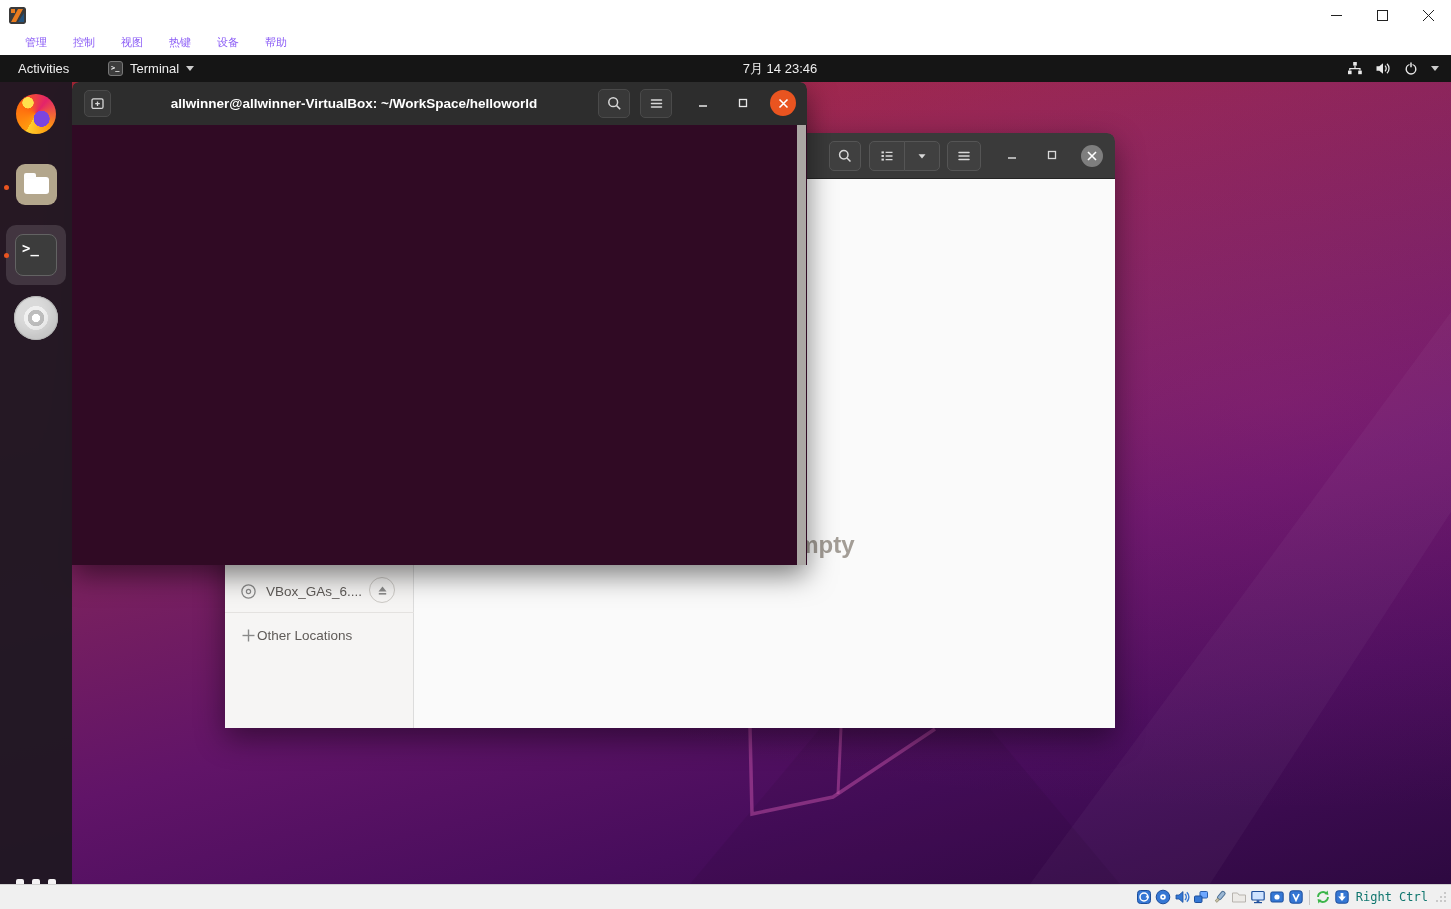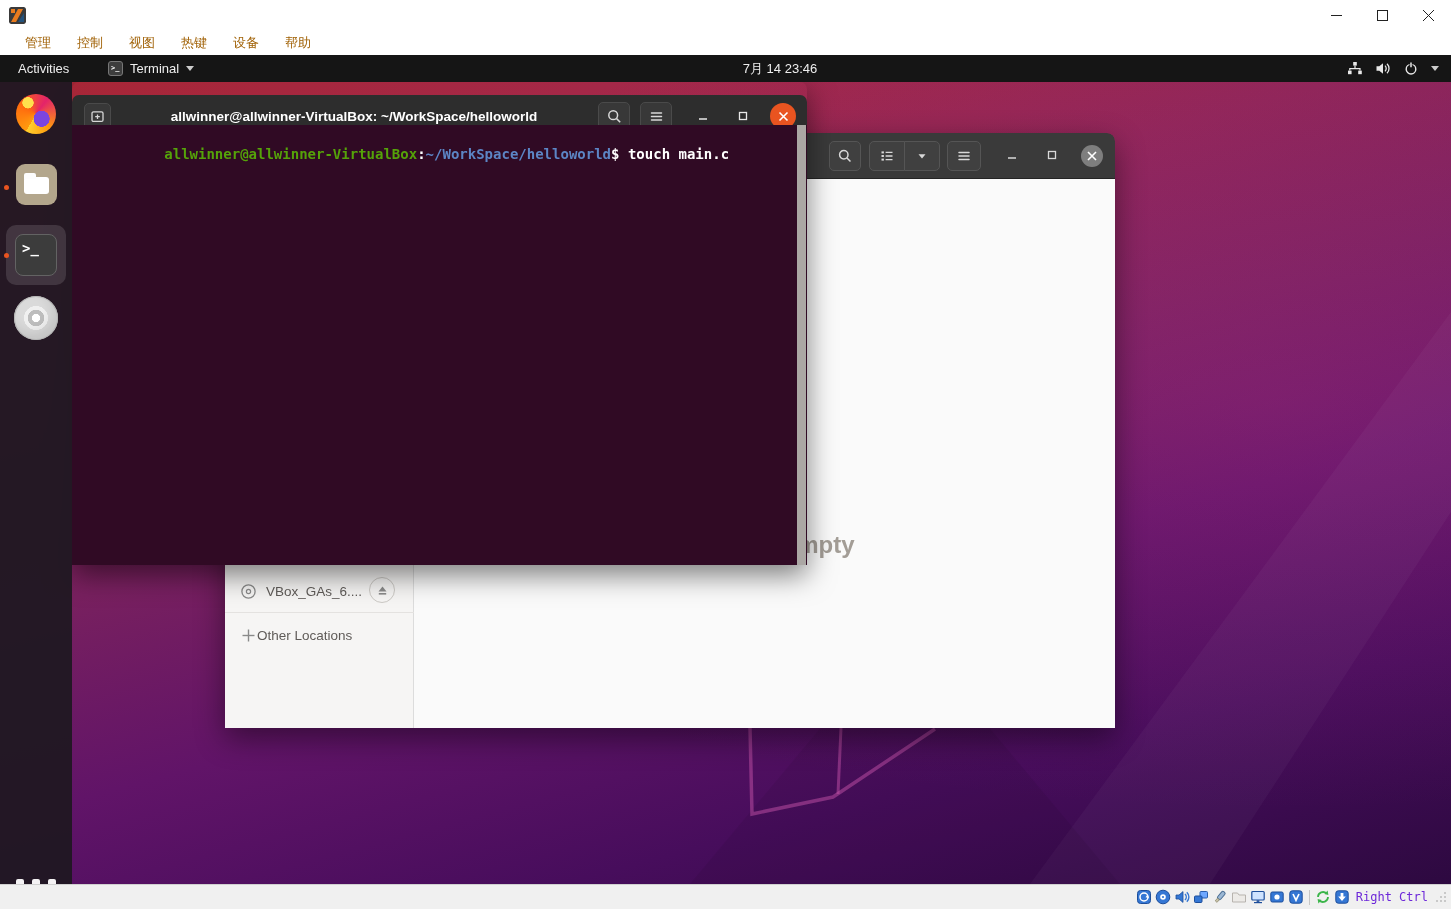--- a/index.html
+++ b/index.html
@@ -9,21 +9,21 @@
 
   
   .vb-titlebar { position:absolute; left:0; top:0; width:1451px; height:30px; background:#fff;
                  display:flex; align-items:center; }
   .vb-logo { width:17px; height:17px; margin-left:9px; border-radius:2px; overflow:hidden; flex:0 0 auto; }
   .vb-title { margin-left:8px; font-size:12.5px; color:#000; }
   .vb-controls { position:absolute; right:0; top:0; height:30px; display:flex; }
   .vb-ctl { width:46px; height:30px; display:flex; align-items:center; justify-content:center; }
   .vb-menubar { position:absolute; left:0; top:30px; width:1451px; height:25px; background:#fff;
                 display:flex; align-items:center; padding-left:12px; }
-  .vb-menu-item { font-size:13px; color:#a16207; padding:0 13px; height:25px; line-height:25px; }
+  .vb-menu-item { font-size:11px; color:#8b5cf6; padding:0 13px; height:25px; line-height:25px; }
 
   
   .vm { position:absolute; left:0; top:55px; width:1451px; height:829px; overflow:hidden; background:#2a0838; }
 
   .topbar { position:absolute; left:0; top:0; width:1451px; height:27px; background:#151515; z-index:10;
             color:#eee; font-size:13px;padding-left:32px; }
   .activities { position:absolute; left:14px; top:0; height:27px; line-height:27px; padding:0 4px; }
   .appmenu { position:absolute; left:108px; top:0; height:27px; display:flex; align-items:center; gap:7px; }
   .appmenu-ic { width:15px; height:15px; background:#3d3d3d; border:1px solid #777; border-radius:3px;
                 color:#fff; font:bold 7px "DejaVu Sans Mono", monospace; line-height:12px; padding-left:2px; }
@@ -76,41 +76,41 @@
   .sb-row { position:absolute; left:0; width:189px; display:flex; align-items:center; color:#5f5b58; font-size:13.5px; }
   .sb-sep { position:absolute; left:0; top:433px; width:189px; height:1px; background:#e4e2e0; }
   .eject-btn { position:absolute; left:144px; top:398px; width:26px; height:26px; border-radius:50%;
                border:1px solid #ccc9c5; background:#f6f5f4; display:flex; align-items:center; justify-content:center; }
   .empty-label { position:absolute; left:189px; top:352px; width:701px; text-align:center;
                  font-size:24px; font-weight:bold; color:#a39d96; }
 
   
   .term-win { position:absolute; left:72px; top:27px; width:735px; height:483px; z-index:4;
               border-radius:7px 7px 0 0; box-shadow:0 10px 28px rgba(0,0,0,0.5); overflow:hidden; }
-  .tw-header { position:absolute; left:0; top:13px; width:735px; height:50px; background:#2d2d2d;
+  .tw-header { position:absolute; left:0; top:0; width:735px; height:50px; background:#2d2d2d;
                border-bottom:1px solid #1e1e1e; border-radius:7px 7px 0 0; }
   .tw-btn { position:absolute; background:#383838; border:1px solid #4a4a4a; border-radius:5px;
             display:flex; align-items:center; justify-content:center; }
   .tw-title { position:absolute; left:40px; top:0; width:484px; height:43px; line-height:43px;
               text-align:center; color:#fff; font-size:13.5px; font-weight:bold;
               white-space:nowrap; overflow:hidden; }
   .tw-close { position:absolute; left:698px; top:8px; width:26px; height:26px; border-radius:50%;
               background:#e95420; display:flex; align-items:center; justify-content:center; }
   .tw-body { position:absolute; left:0; top:43px; width:735px; height:440px; background:#300a24; }
   .tw-line { position:absolute; left:8px; top:5px; white-space:pre;
              font:bold 14px "DejaVu Sans Mono", monospace; color:#fff; }
   .tw-scroll { position:absolute; right:1px; top:0; width:9px; height:440px; background:#aba7a4; }
 
   
   .statusbar { position:absolute; left:0; top:884px; width:1451px; height:25px; background:#f0f0f0;
                border-top:1px solid #d0d0d0; display:flex; align-items:center; justify-content:flex-end;
                gap:3px; padding-right:4px; }
   .sic { width:16px; height:16px; flex:0 0 auto; }
   .st-sep { width:1px; height:15px; background:#c6c6c6; margin:0 2px; }
-  .hostkey { font:12px "DejaVu Sans Mono", monospace; color:#6d28d9; margin:0 4px 0 3px; white-space:nowrap; }
+  .hostkey { font:12px "DejaVu Sans Mono", monospace; color:#0f766e; margin:0 4px 0 3px; white-space:nowrap; }
 
   svg { display:block; }
 </style>
 </head>
 <body>
 
 <div class="screen">
 
   <div class="vb-titlebar">
     <span class="vb-logo">
@@ -336,23 +336,20 @@
               <rect x="4.5" y="4.5" width="7" height="7" fill="none" stroke="#e8e8e8" stroke-width="1.3"></rect>
             </svg>
         </div>
         <div class="tw-close">
           <svg width="11" height="11" viewBox="0 0 11 11">
               <path d="M1.5 1.5l8 8M9.5 1.5l-8 8" stroke="#fff" stroke-width="1.6"></path>
             </svg>
         </div>
       </div>
       <div class="tw-body">
-        <div class="tw-line">
-          <span style="color:#55a309;">allwinner@allwinner-VirtualBox</span><span style="color:#ffffff;">:</span><span style="color:#5c85c5;">~/WorkSpace/helloworld</span><span style="color:#ffffff;">$</span><span style="color:#ffffff;"> touch main.c</span>
-        </div>
         <div class="tw-scroll"></div>
       </div>
     </div>
 
   </div>
 
   <div class="statusbar">
     <span class="sic">
       <svg width="16" height="16" viewBox="0 0 16 16">
         <rect x="1.5" y="1.5" width="13" height="13" rx="3" fill="#3577d4" stroke="#1d4e9b"></rect>

